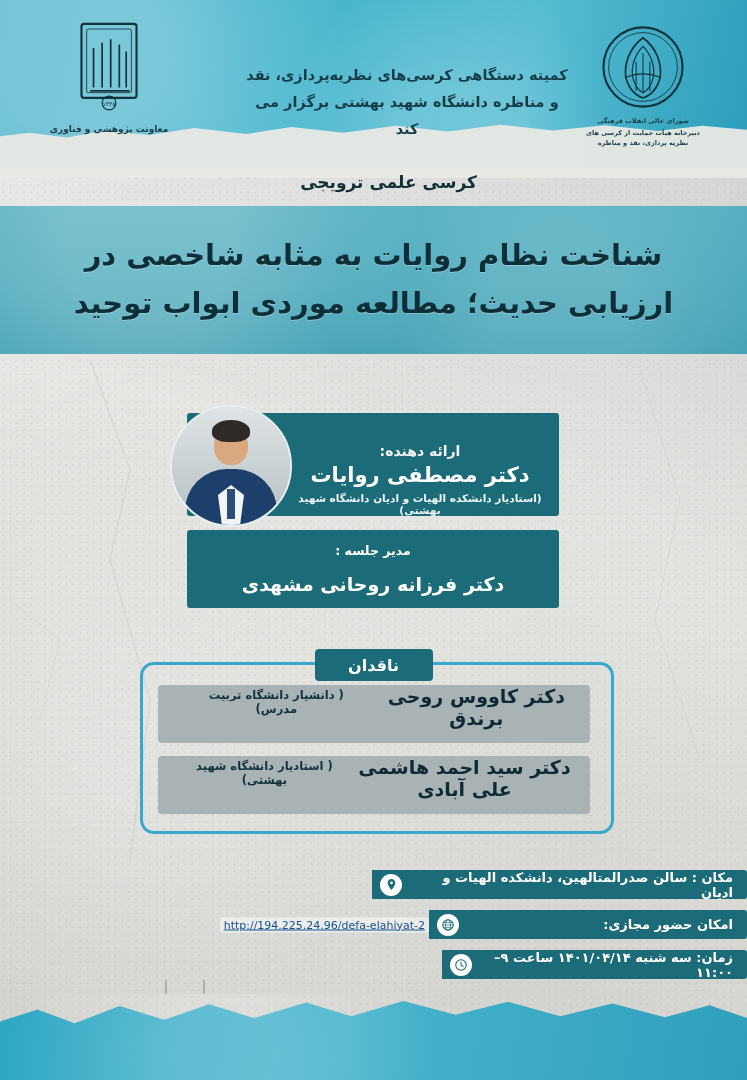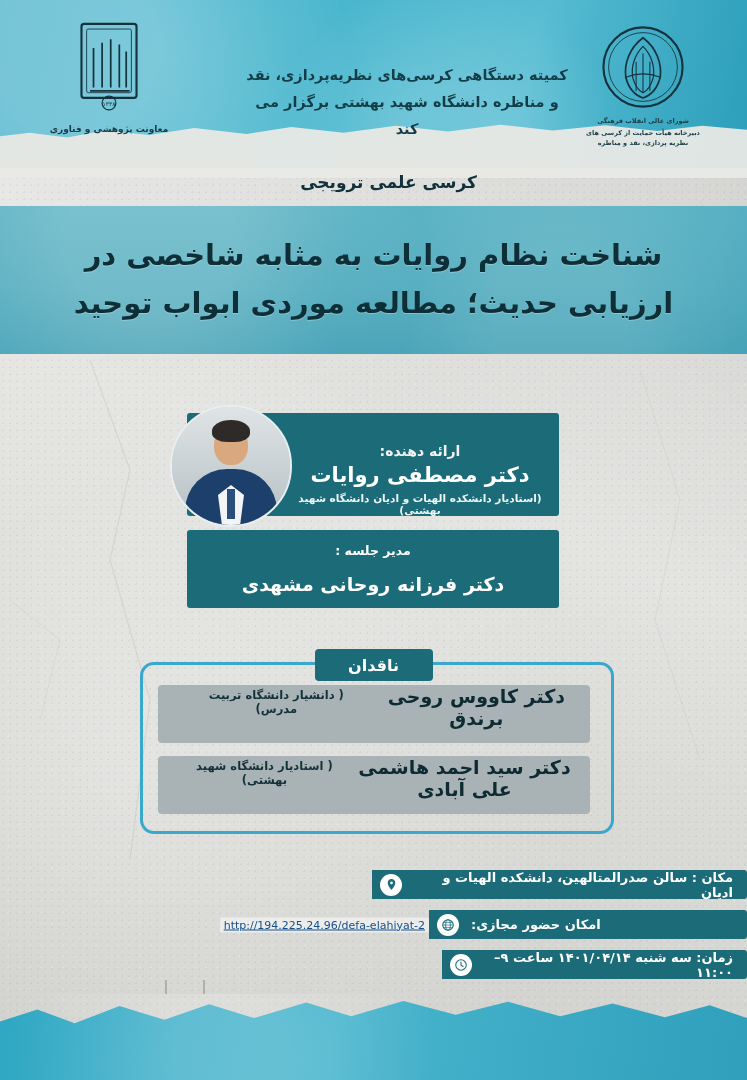--- a/index.html
+++ b/index.html
@@ -140,21 +140,21 @@
   .critic-aff{font-size:11.5px;font-weight:bold;margin-top:3px;color:#123138;padding-left:32px;}
 
   
   .info{position:absolute;left:0;top:868px;width:100%;}
   .info-row{
     position:relative;height:33px;margin-bottom:7px;
     display:flex;align-items:center;justify-content:flex-start;
   }
   .bar{
     position:absolute;right:0;height:29px;background:#1b6b78;border-radius:0 3px 3px 0;
-    display:flex;align-items:center;justify-content:flex-end;
+    display:flex;align-items:center;justify-content:flex-start;
     color:#fff;font-weight:bold;font-size:13px;padding:0 14px 0 42px;box-sizing:border-box;
   }
   .bar.r1{width:375px;}
   .bar.r2{width:318px;}
   .bar.r3{width:305px;}
   .ic{
     position:absolute;left:8px;top:50%;transform:translateY(-50%);
     width:22px;height:22px;border-radius:50%;background:#fff;color:#1b6b78;
     display:flex;align-items:center;justify-content:center;font-size:13px;font-weight:bold;
   }

